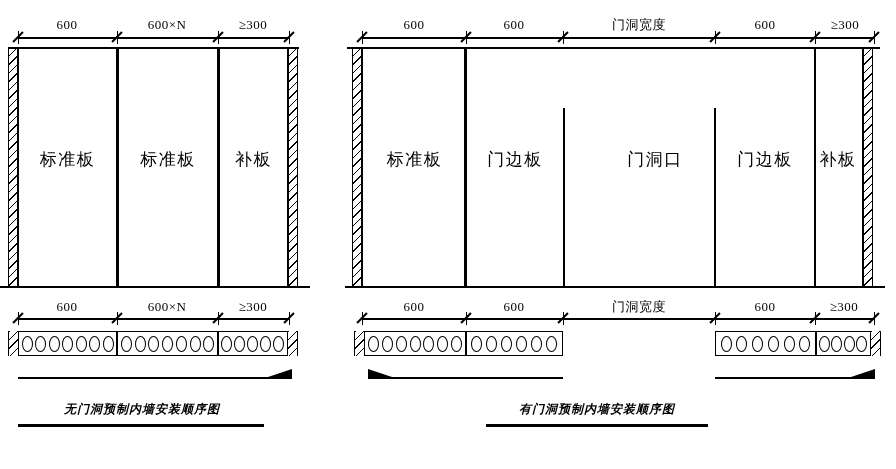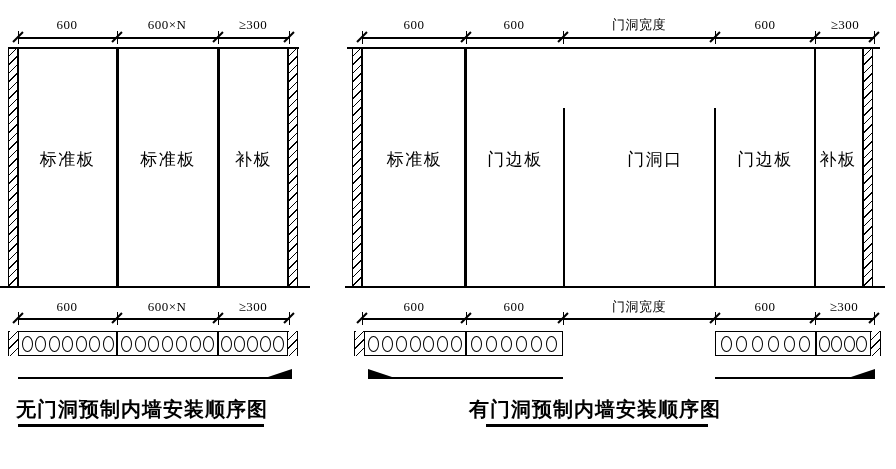--- a/index.html
+++ b/index.html
@@ -19,21 +19,21 @@
   .hatch.wr{border-left:2px solid #000;border-right:1px solid #000;}
   .hatch.sl{border-left:1px solid #000;}
   .hatch.sr{border-right:1px solid #000;}
   .strip{position:absolute;height:25px;border:1.5px solid #000;box-sizing:border-box;display:flex;align-items:stretch;background:#fff;}
   .seg{display:flex;align-items:center;justify-content:space-evenly;height:100%;}
   .segdiv{width:2px;background:#000;height:100%;}
   .circle{width:11px;height:16px;border:1.4px solid #000;border-radius:50%;box-sizing:border-box;flex:none;}
   .wedge-r{position:absolute;width:0;height:0;border-bottom:8px solid #000;border-left:24px solid transparent;}
   .wedge-l{position:absolute;width:0;height:0;border-bottom:8px solid #000;border-right:24px solid transparent;}
   .box{position:absolute;border:1.5px solid #000;background:#fff;display:flex;align-items:center;justify-content:center;font-size:17px;letter-spacing:2px;}
-  .title{position:absolute;text-align:center;font-size:20px;font-weight:bold;letter-spacing:1px;line-height:26px;}
+  .title{position:absolute;text-align:center;font-size:12px;font-weight:bold;letter-spacing:1px;line-height:26px;font-style:italic;}
   .underline{position:absolute;height:3px;background:#000;}
   .caption{position:absolute;text-align:center;font-size:15px;line-height:20px;}
 </style>
 </head>
 <body>
 
 <div id="canvas">
 
   <div class="layer">
 
@@ -186,17 +186,17 @@
           <span class="circle"></span>
         </div>
     </div>
     <div class="hatch sr" style="left:871px;top:331px;width:10px;height:25px;"></div>
 
     <div class="hline" style="left:368px;top:377px;width:195px;"></div>
     <div class="wedge-l" style="left:368px;top:369px;"></div>
     <div class="hline" style="left:715px;top:377px;width:160px;"></div>
     <div class="wedge-r" style="left:851px;top:369px;"></div>
 
-    <div class="title" style="left:441px;top:396px;width:280px;text-align:right;">有门洞预制内墙安装顺序图</div>
+    <div class="title" style="left:457px;top:396px;width:280px;">有门洞预制内墙安装顺序图</div>
     <div class="underline" style="left:486px;top:424px;width:222px;"></div>
   </div>
 
 </div>
 
 </body></html>

